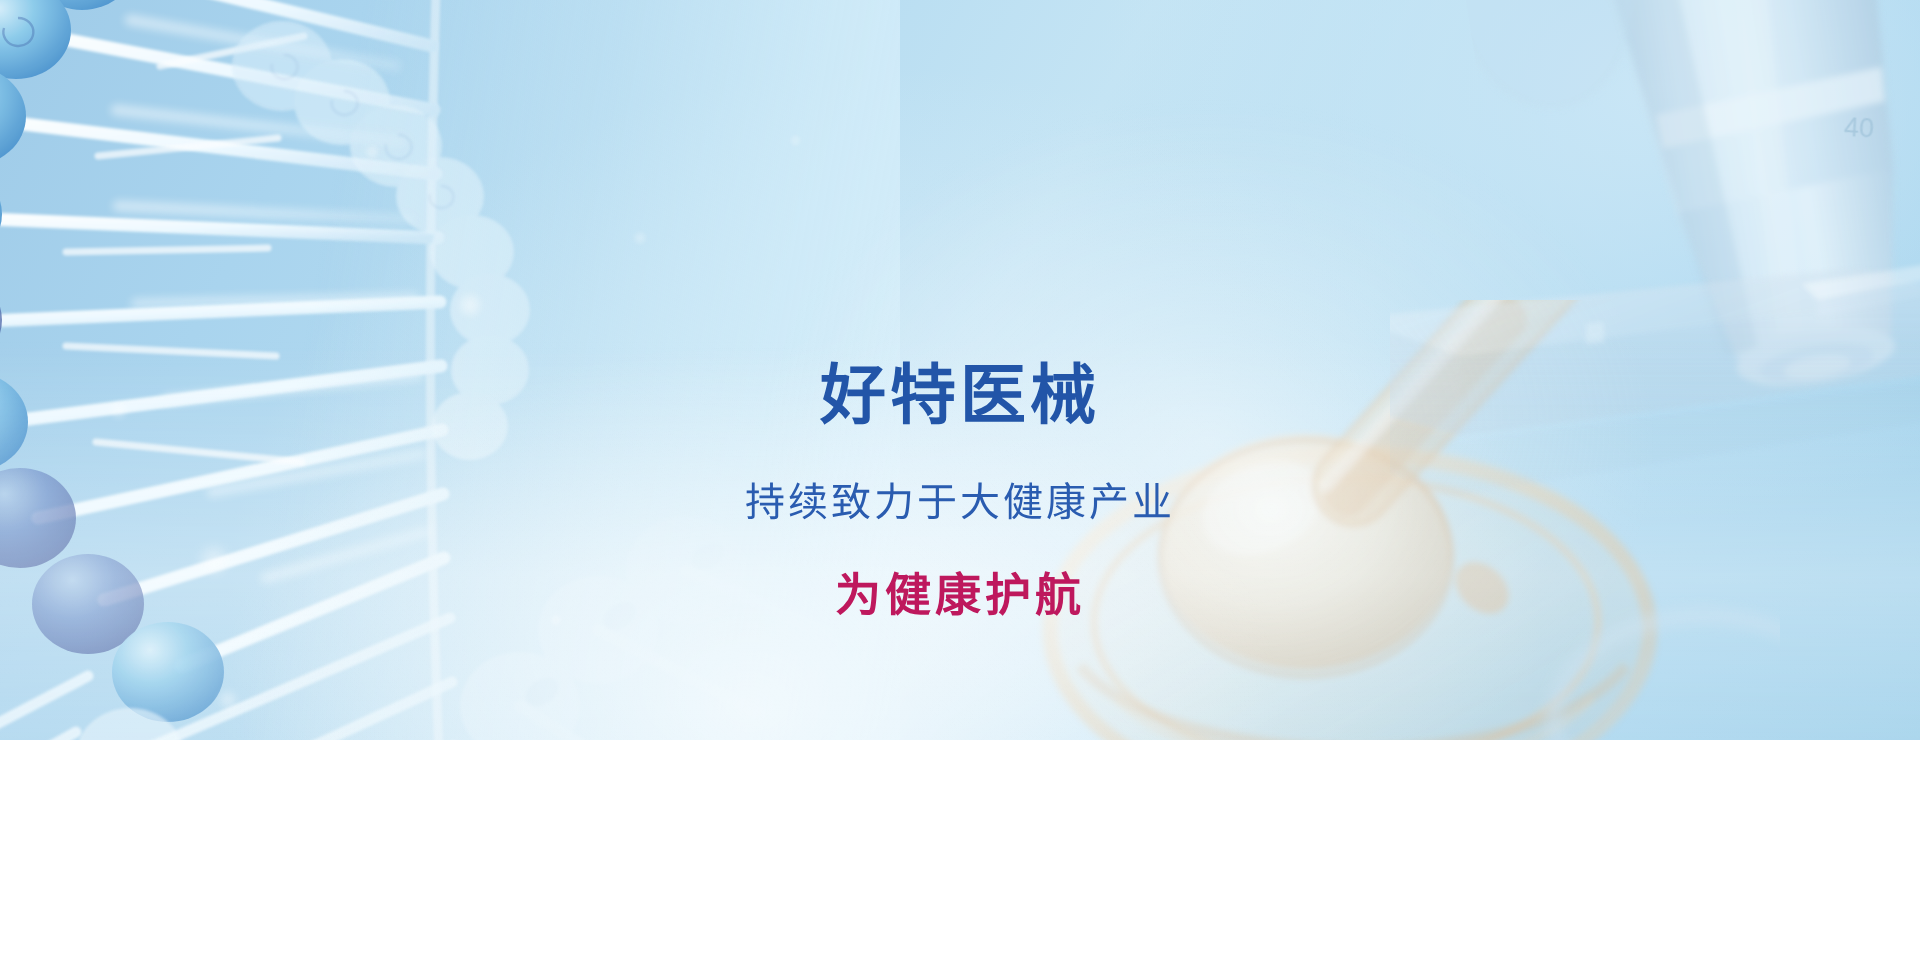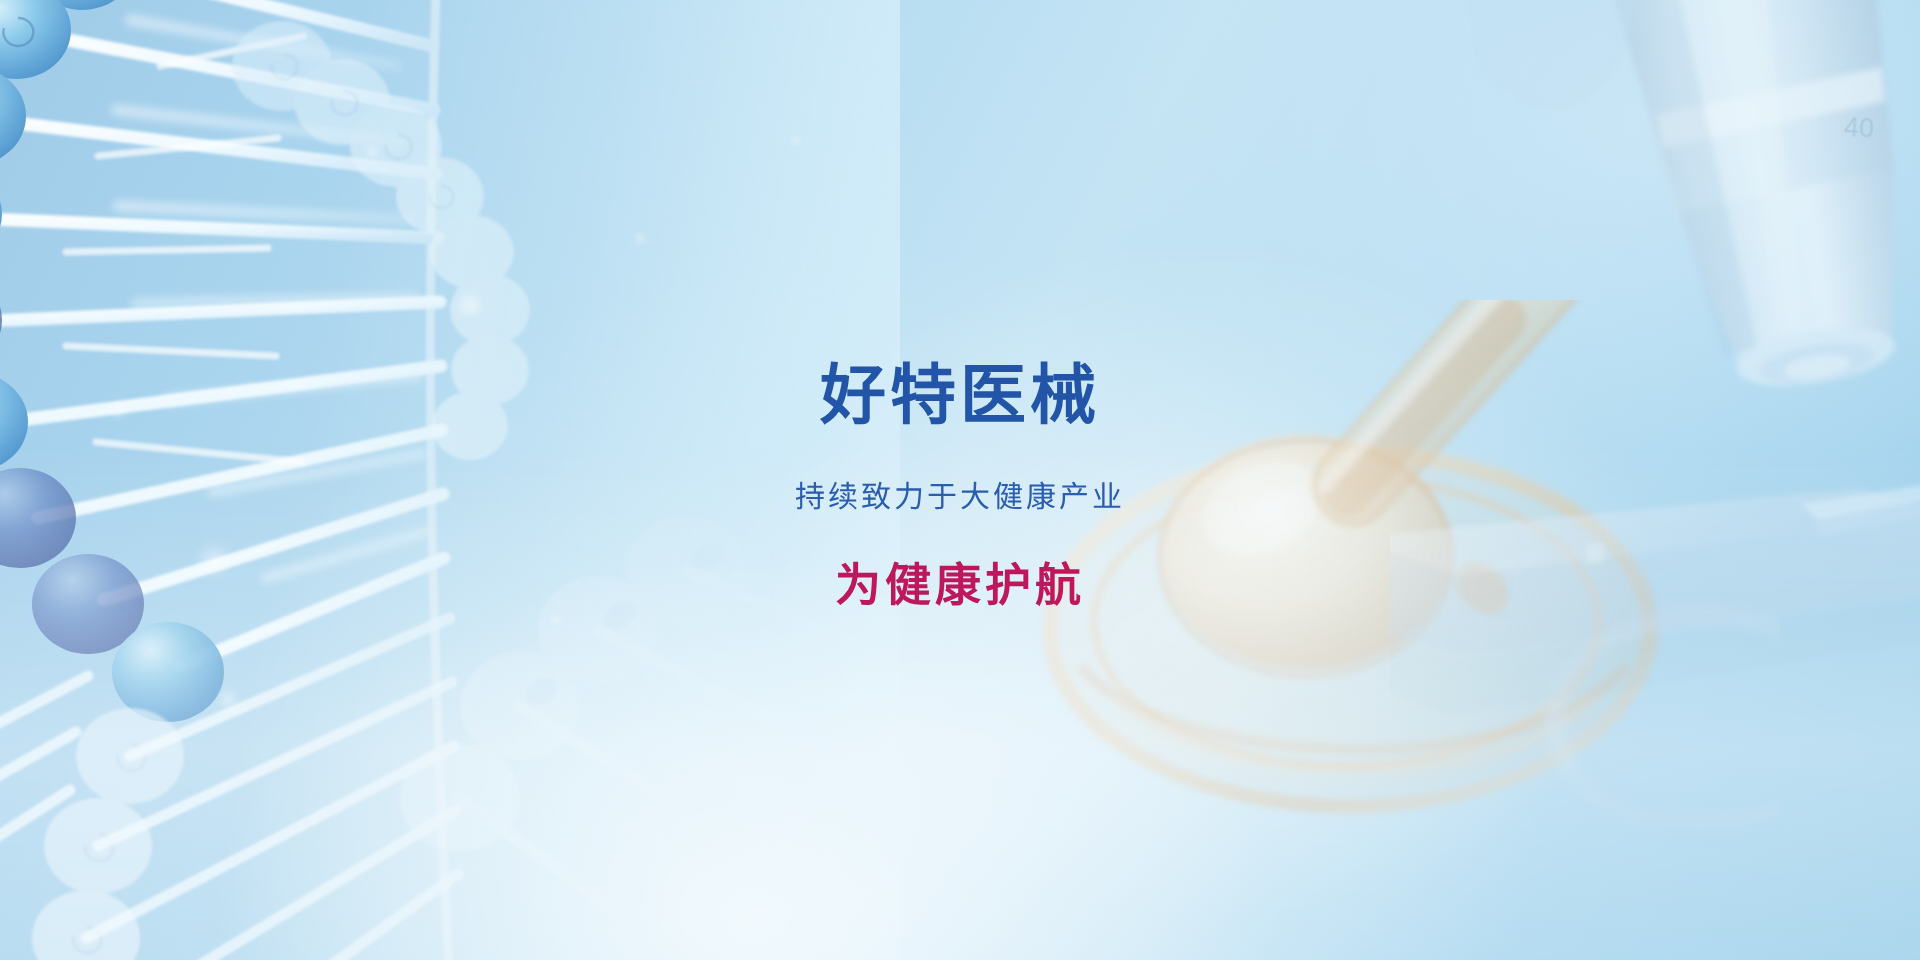--- a/index.html
+++ b/index.html
@@ -9,21 +9,21 @@
     background: #ffffff;
   }
   body {
     font-family: "Liberation Sans", "DejaVu Sans", sans-serif;
   }
 
   
   #banner {
     position: relative;
     width: 1920px;
-    height: 960px;
+    height: 740px;
     overflow: hidden;
     background: #b3dcf2;
   }
 
   
   .bg-base {
     position: absolute;
     inset: 0;
     background:
       radial-gradient(ellipse 900px 700px at 86% 12%, #c9e6f6 0%, rgba(201,230,246,0) 62%),
@@ -129,21 +129,21 @@
     margin-top: 362px;
     font-size: 66px;
     font-weight: 700;
     letter-spacing: 4px;
     line-height: 1;
     color: #2255a8;
     white-space: nowrap;
   }
   .hero-sub {
     margin-top: 54px;
-    font-size: 30px;
+    font-size: 40px;
     font-weight: 400;
     letter-spacing: 3px;
     line-height: 1;
     color: #2a5cb0;
     white-space: nowrap;
   }
   .hero-tag {
     margin-top: 50px;
     font-size: 46px;
     font-weight: 700;

